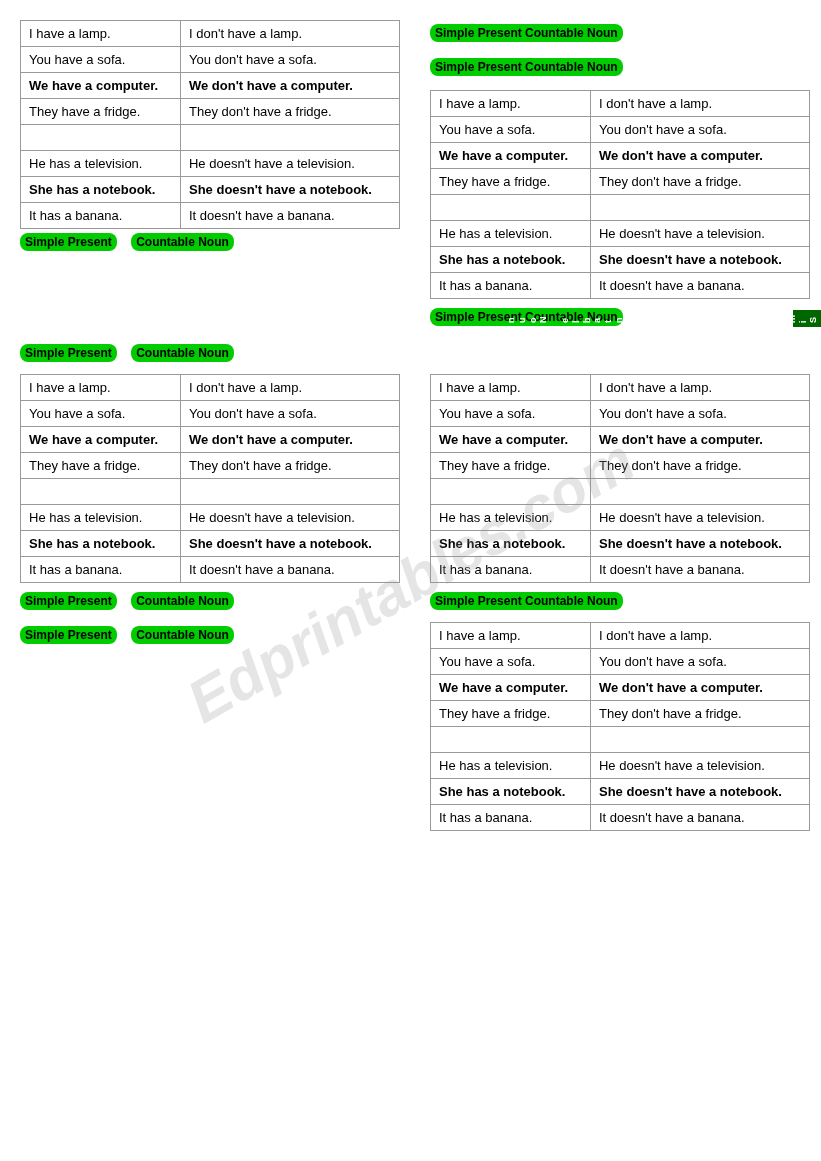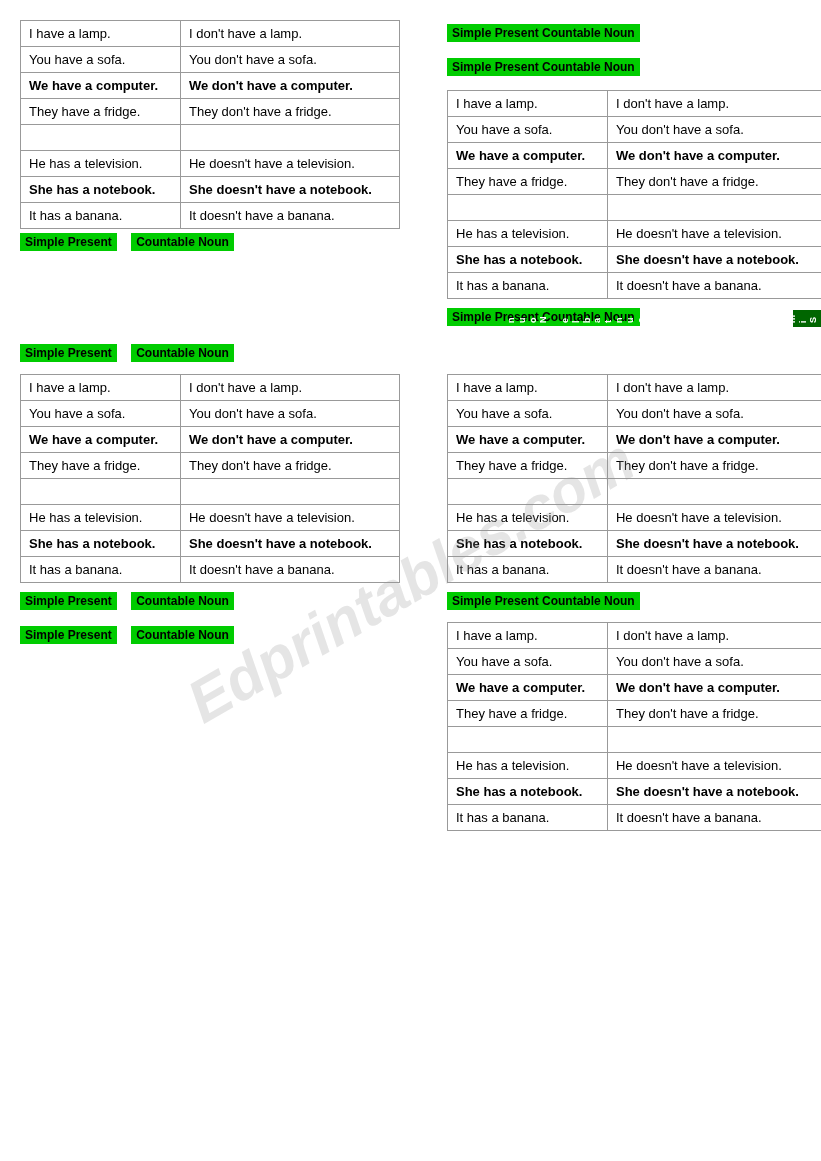--- a/index.html
+++ b/index.html
@@ -89,36 +89,37 @@
     
     .label-badge {
       display: inline-block;
       background: #00cc00;
       color: black;
       font-size: 12px;
       font-weight: bold;
       padding: 2px 5px;
       margin-top: 4px;
       margin-bottom: 4px;
+      border-radius: 8px;
     }
 
     .label-badge-green {
       background: #00cc00;
     }
 
     
     .row-highlight td {
       background: #ccffcc;
       font-style: italic;
     }
 
     
     .layout {
       display: flex;
-      gap: 37px;
+      gap: 20px;
       margin-bottom: 10px;
     }
 
     .left-col {
       width: 390px;
       flex-shrink: 0;
     }
 
     .right-col {
       flex: 1;

